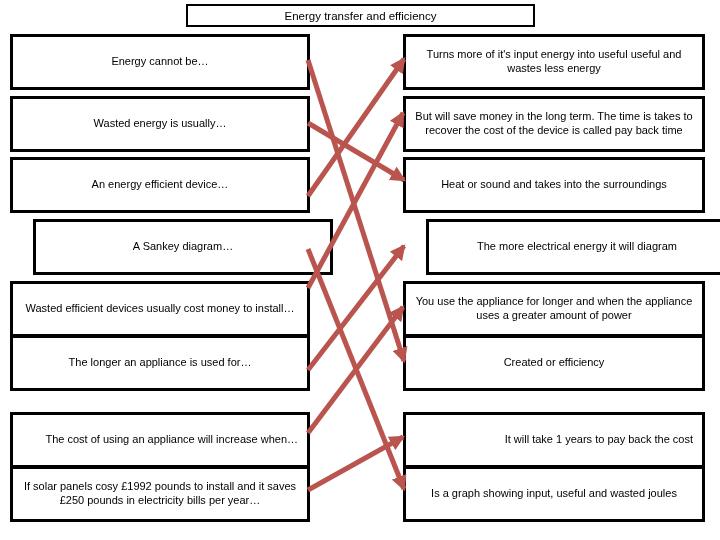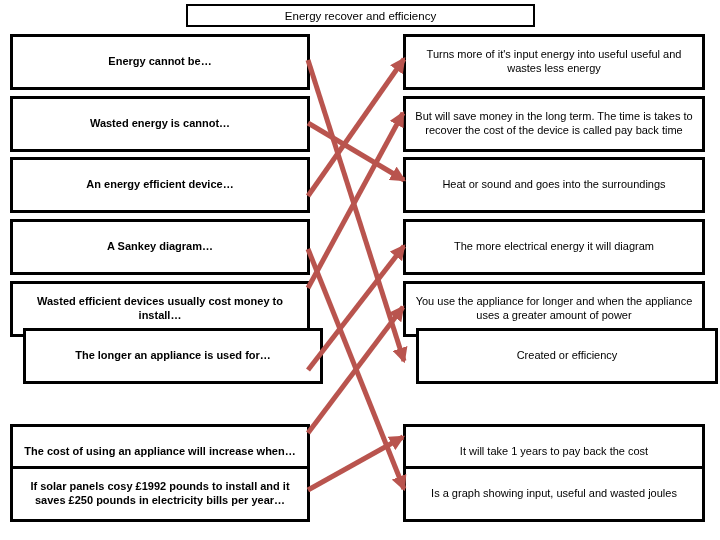--- a/index.html
+++ b/index.html
@@ -16,41 +16,41 @@
     font-size:11.5px;
   }
   .box {
     position:absolute; height:56px; box-sizing:border-box;
     border:3px solid #000; background:#fff;
     display:flex; align-items:center; justify-content:center;
     text-align:center; font-size:11px; line-height:1.25;
     padding:2px 9px; z-index:1;
   }
   .box span { display:block; }
-  .left  { left:10px;  width:300px;font-weight:bold; }
+  .left  { left:10px;  width:300px; }
   .right { left:403px; width:302px; }
-  .r0 { top:34px; }  .r1 { top:96px; }  .r2 { top:157px;text-align:center; } .r3 { top:219px; }
-  .r4 { top:281px; } .r5 { top:328px;margin-left:13px; } .r6 { top:424px; } .r7 { top:466px; }
+  .r0 { top:34px; }  .r1 { top:96px; }  .r2 { top:157px;text-align:center; } .r3 { top:219px;margin-left:23px; }
+  .r4 { top:281px; } .r5 { top:335px; } .r6 { top:412px;justify-content:flex-end; } .r7 { top:466px; }
   #arrows {
     position:absolute; left:0; top:0; width:720px; height:540px;
     z-index:5; pointer-events:none;
   }
 </style>
 </head>
 <body>
 
 <div class="title-box">
-  <span>Energy recover and efficiency</span>
+  <span>Energy transfer and efficiency</span>
 </div>
 
 <div class="box left r0">
     <span>Energy cannot be…</span>
   </div>
 <div class="box left r1">
-    <span>Wasted energy is cannot…</span>
+    <span>Wasted energy is usually…</span>
   </div>
 <div class="box left r2">
     <span>An energy efficient device…</span>
   </div>
 <div class="box left r3">
     <span>A Sankey diagram…</span>
   </div>
 <div class="box left r4">
     <span>Wasted efficient devices usually cost money to install…</span>
   </div>
@@ -64,21 +64,21 @@
     <span>If solar panels cosy £1992 pounds to install and it saves £250 pounds in electricity bills per year…</span>
   </div>
 
 <div class="box right r0">
     <span>Turns more of it's input energy into useful useful and wastes less energy</span>
   </div>
 <div class="box right r1">
     <span>But will save money in the long term. The time is takes to recover the cost of the device is called pay back time</span>
   </div>
 <div class="box right r2">
-    <span>Heat or sound and goes into the surroundings</span>
+    <span>Heat or sound and takes into the surroundings</span>
   </div>
 <div class="box right r3">
     <span>The more electrical energy it will diagram</span>
   </div>
 <div class="box right r4">
     <span>You use the appliance for longer and when the appliance uses a greater amount of power</span>
   </div>
 <div class="box right r5">
     <span>Created or efficiency</span>
   </div>

